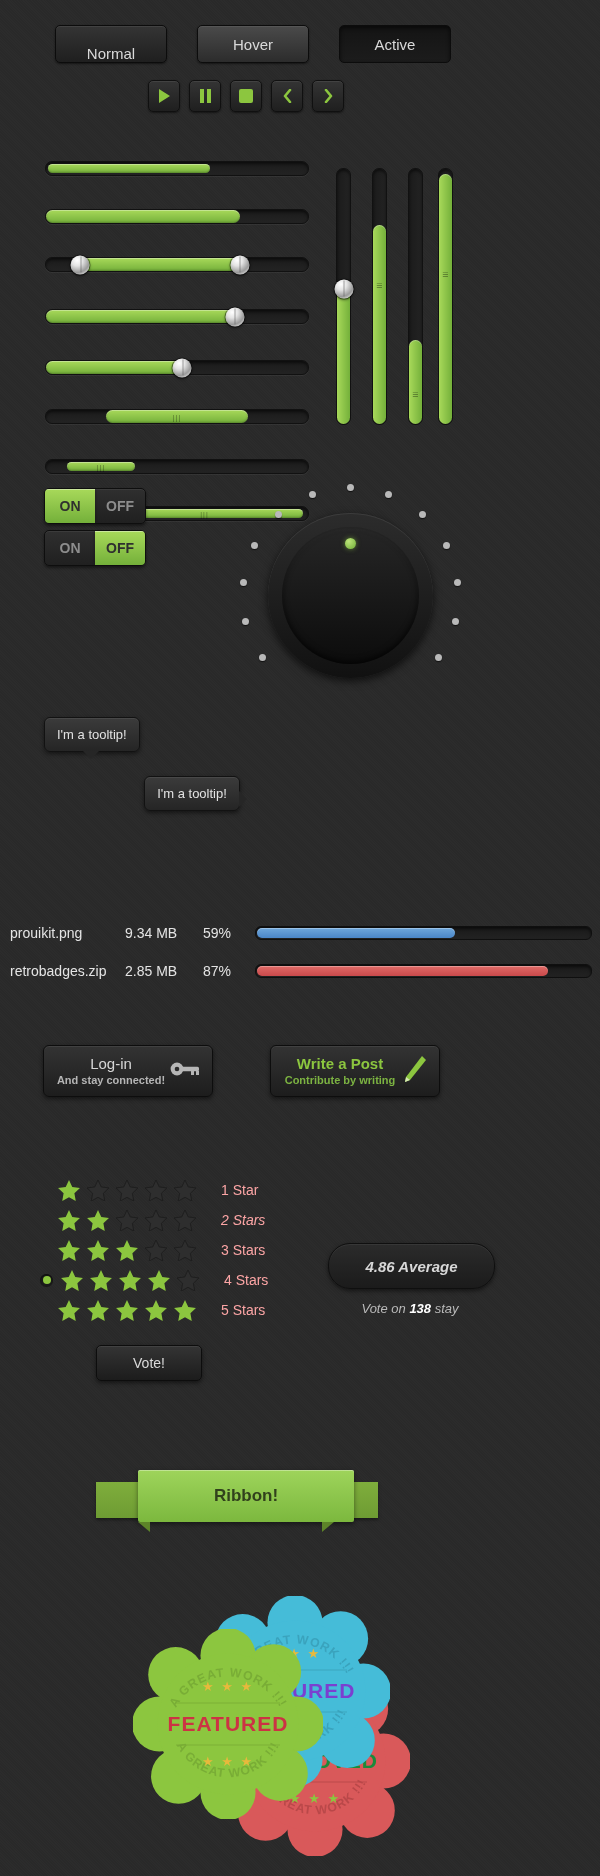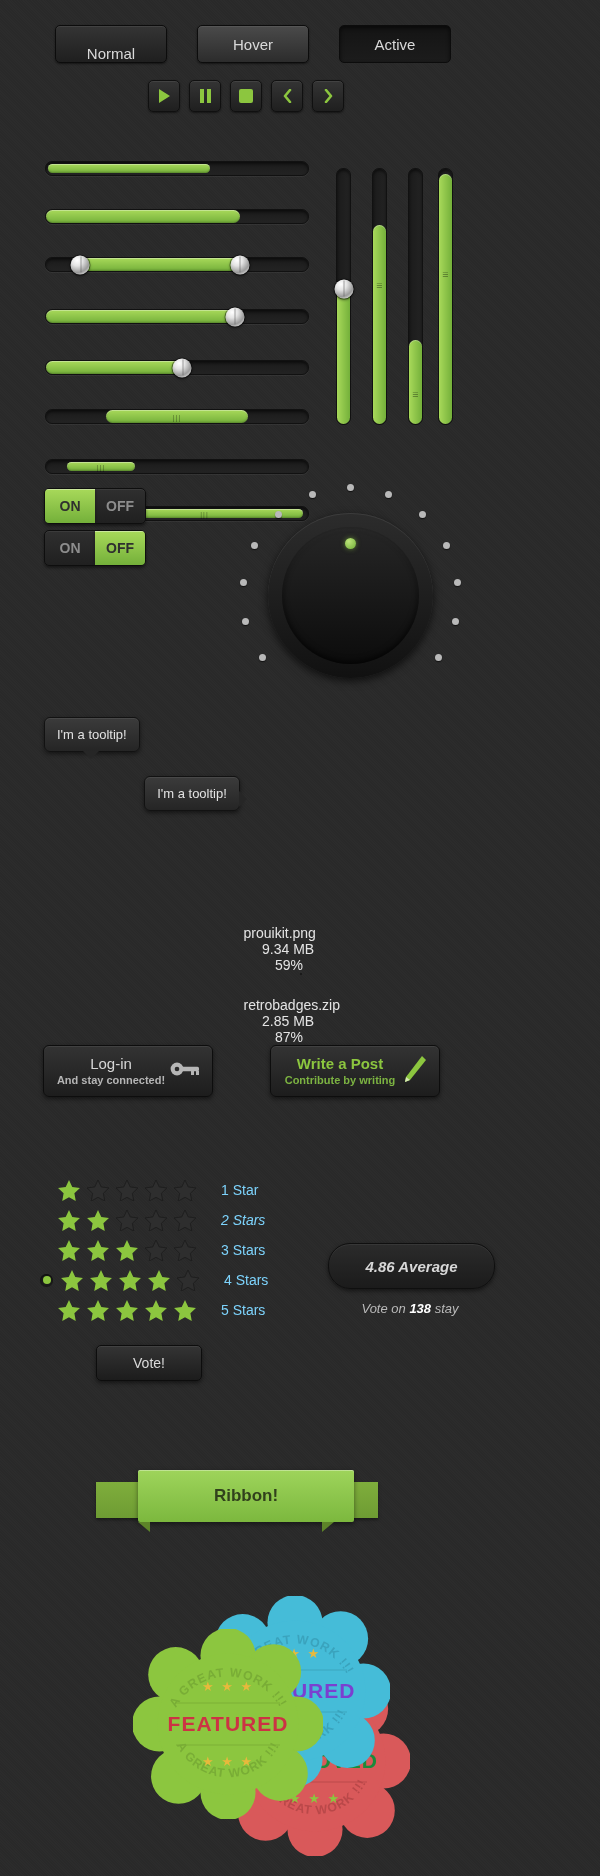--- a/index.html
+++ b/index.html
@@ -136,21 +136,21 @@
   }
   .knob-dot{
     position:absolute;left:50%;top:11px;width:11px;height:11px;margin-left:-5.5px;
     border-radius:50%;background:radial-gradient(circle at 35% 30%,#bde57a,#6fae36);
     box-shadow:0 0 5px rgba(140,200,70,.6);
   }
   .tickdot{position:absolute;width:7px;height:7px;border-radius:50%;background:#b9b9b9;
            box-shadow:0 1px 1px rgba(0,0,0,.6);}
 
   
-  .filerow{display:flex;align-items:center;font-size:14px;color:#e4e4e4;flex-direction:column;}
+  .filerow{display:flex;align-items:center;font-size:14px;color:#e4e4e4;}
   .fname{width:115px;}
   .fsize{width:78px;}
   .fpct{width:52px;}
   .pbar{
     flex:1;height:12px;border-radius:6px;
     background:linear-gradient(#1a1a1a,#222);
     border:1px solid #0f0f0f;
     box-shadow:0 2px 3px rgba(0,0,0,.55) inset;
     position:relative;overflow:hidden;
   }
@@ -167,21 +167,21 @@
   }
   .bigbtn .txt{flex:1;text-align:center;}
   .bigbtn .t1{font-size:15px;color:#d6d6d6;line-height:18px;}
   .bigbtn .t2{font-size:11px;color:#b5b5b5;font-weight:bold;line-height:14px;}
   .bigbtn.green .t1{color:#8cc63f;font-weight:bold;}
   .bigbtn.green .t2{color:#7cb342;}
 
   
   .starrow{display:flex;align-items:center;height:30px;}
   .star{width:22px;height:21px;margin-right:7px;}
-  .ratelabel{font-size:14px;color:#7dd3fc;margin-left:18px;}
+  .ratelabel{font-size:14px;color:#fca5a5;margin-left:18px;}
   .radio{
     width:13px;height:13px;border-radius:50%;
     background:#1b1b1b;box-shadow:0 1px 2px rgba(0,0,0,.6) inset;
     margin-right:8px;display:flex;align-items:center;justify-content:center;
   }
   .radio i{width:8px;height:8px;border-radius:50%;background:#8cc63f;display:block;}
 
   .avgbox{
     width:165px;height:44px;border-radius:22px;
     background:linear-gradient(#2b2b2b,#1b1b1b);

